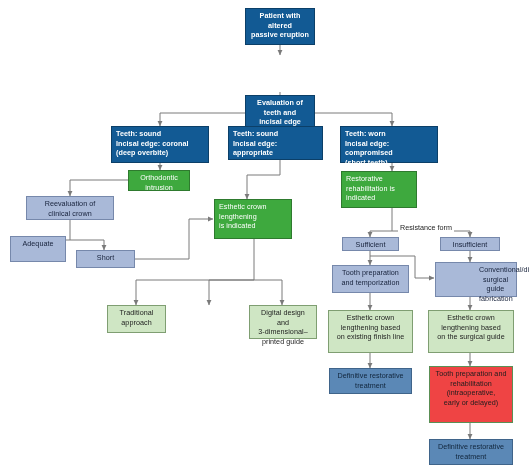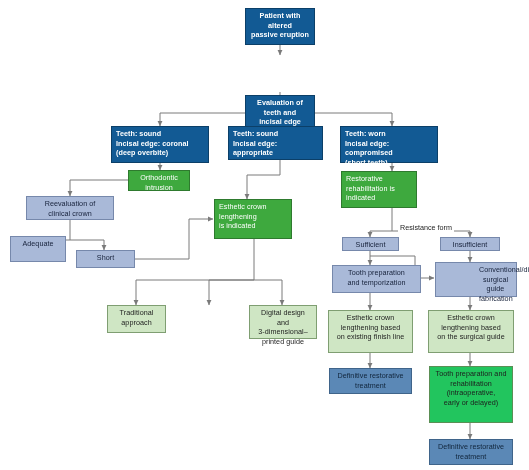--- a/index.html
+++ b/index.html
@@ -52,21 +52,21 @@
     color: #ffffff;
     border-color: #2e7a2e;
     font-weight: normal;
   }
   .n-lightgreen {
     background: #CFE6C4;
     color: #1d1d1d;
     border-color: #7f9e72;
   }
   .n-midgreen {
-    background: #22c55e;
+    background: #ef4444;
     color: #1d1d1d;
     border-color: #5a8f55;
   }
   .n-steel {
     background: #5B88B6;
     color: #10243a;
     border-color: #3f648a;
   }
   .n-lavender {
     background: #A9B9D8;
@@ -216,21 +216,21 @@
   </div>
 
   <div class="node n-lavender t-center" style="left:342px; top:237px; width:57px; height:14px;">
     <span>Sufficient</span>
   </div>
 
   <div class="node n-lavender t-center" style="left:440px; top:237px; width:60px; height:14px;">
     <span>Insufficient</span>
   </div>
 
-  <div class="node n-lavender t-center" style="left:332px; top:265px; width:89px; height:28px;">
+  <div class="node n-lavender t-center" style="left:332px; top:265px; width:77px; height:28px;">
     <span>Tooth preparation</span>
     <span>and temporization</span>
   </div>
 
   <div class="node n-lavender t-center" style="left:435px; top:262px; width:82px; height:35px;padding-left:43px;">
     <span>Conventional/digital</span>
     <span>surgical</span>
     <span>guide fabrication</span>
   </div>
 

